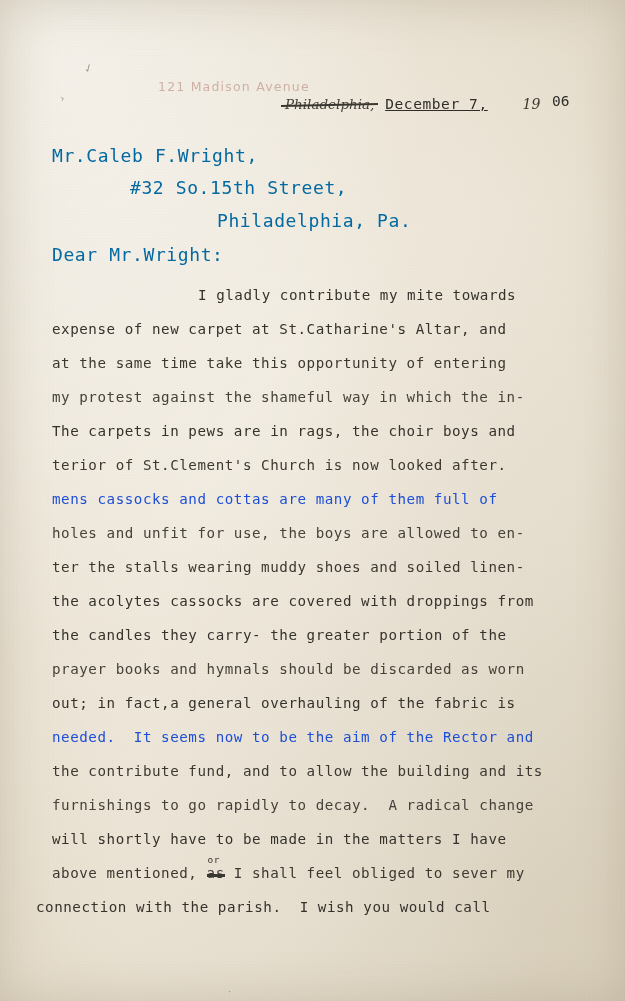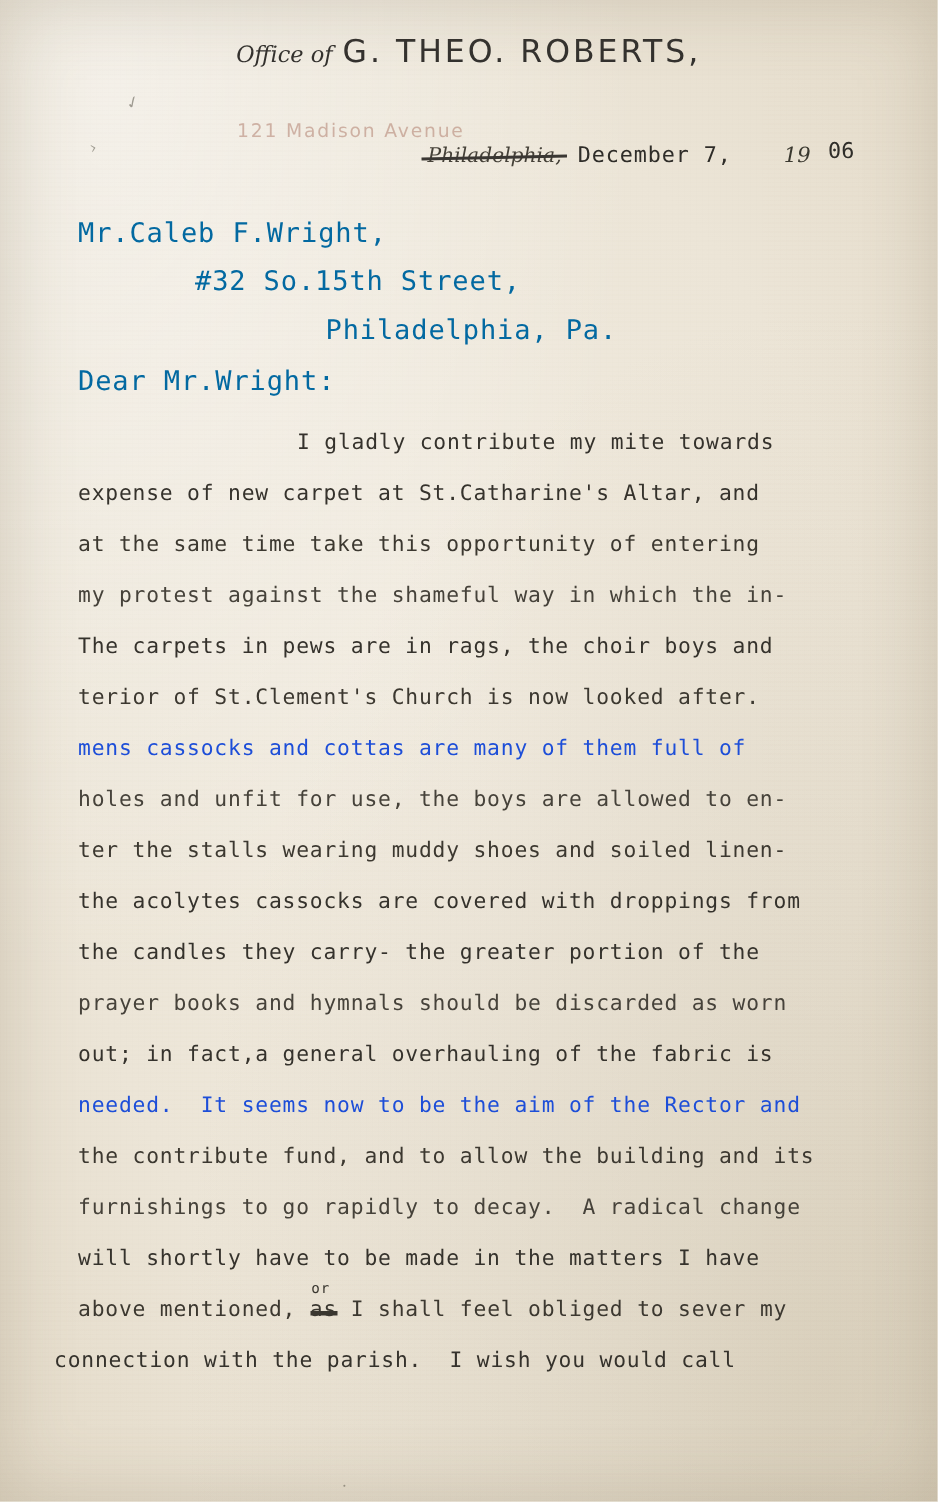--- a/index.html
+++ b/index.html
@@ -118,21 +118,21 @@
   }
   .datum-phila {
     position: relative;
     display: inline-block;
     font-family: "DejaVu Serif", serif;
     font-style: italic;
     font-size: 13.5px;
     color: #454138;
     margin-right: 2px;
   }
-  .datum-date { letter-spacing: .6px; }
+  .datum-date { letter-spacing: .6px; text-decoration: underline; }
   .datum-19 {
     font-family: "DejaVu Serif", serif;
     font-style: italic;
     font-size: 14px;
     margin-left: 26px;
     color: #3a382f;
   }
   .datum-year {
     font-family: "DejaVu Sans Mono", monospace;
     font-size: 14.5px;
@@ -216,24 +216,20 @@
 </style>
 </head>
 <body>
 
 <div class="paper"></div>
 <div class="grain"></div>
 
 <div class="sheet">
 
   <div class="letterhead">
-    <div class="lh-line1">
-      <span class="lh-office">Office of</span>
-      <span class="lh-name">G. THEO. ROBERTS,</span>
-    </div>
   </div>
 
   <div class="lh-faded">
     <div class="f1">121 Madison Avenue</div>
   </div>
 
   <div class="datum-row">
     <span class="datum-phila strike-through">Philadelphia,</span>
     <span class="datum-date">December 7,</span>
     <span class="datum-19">19</span>

